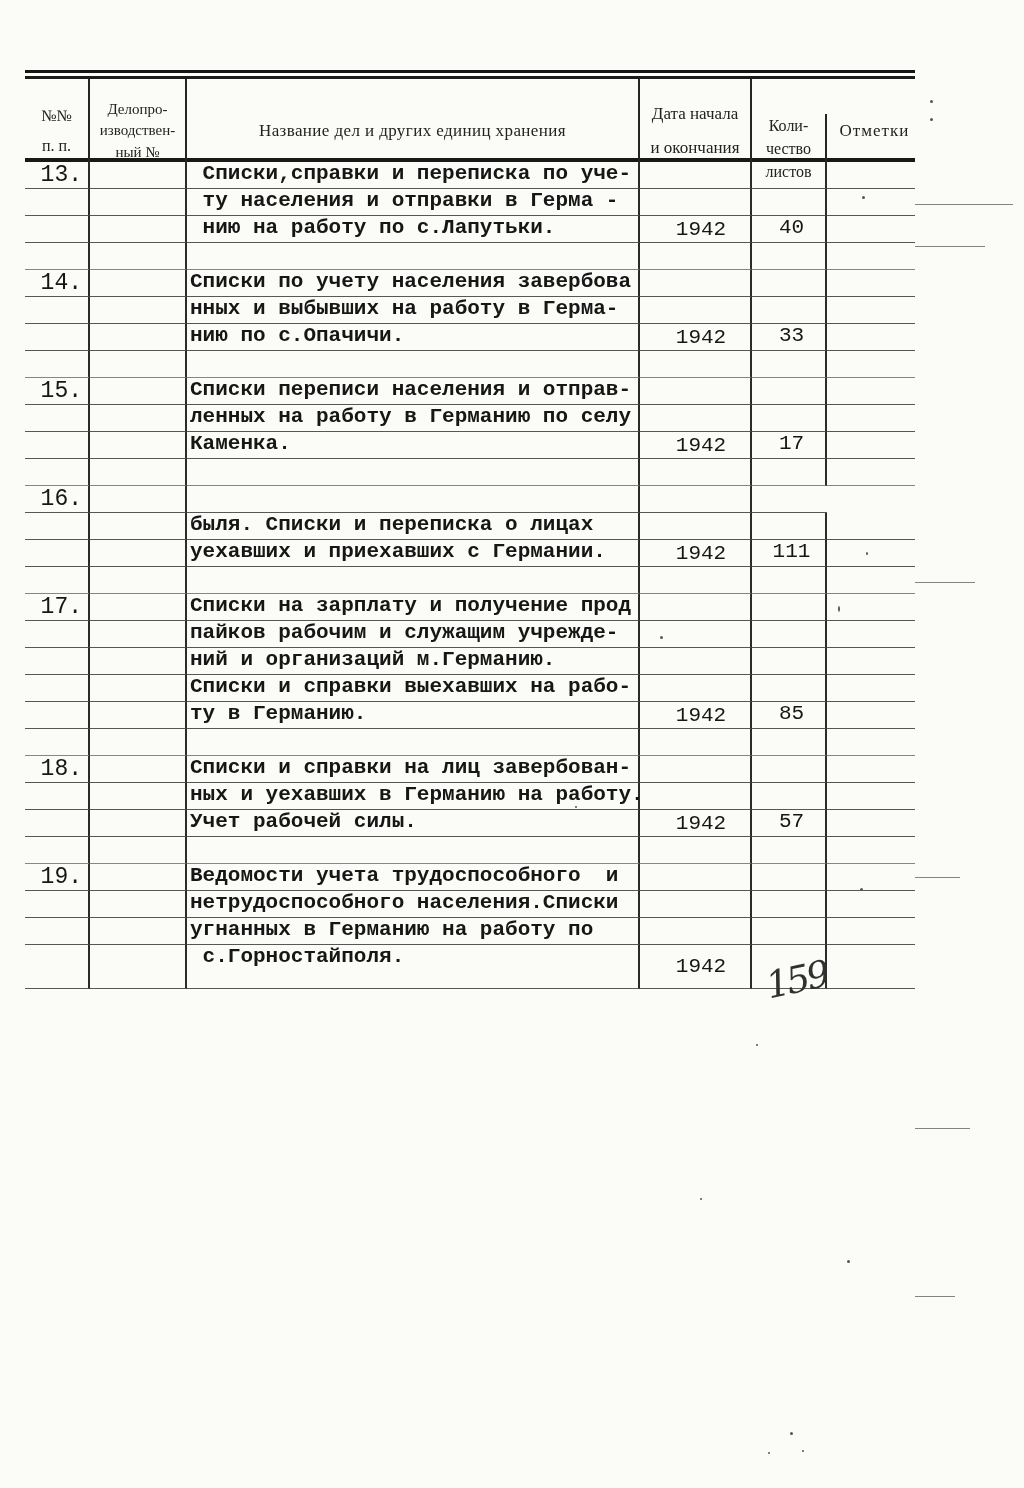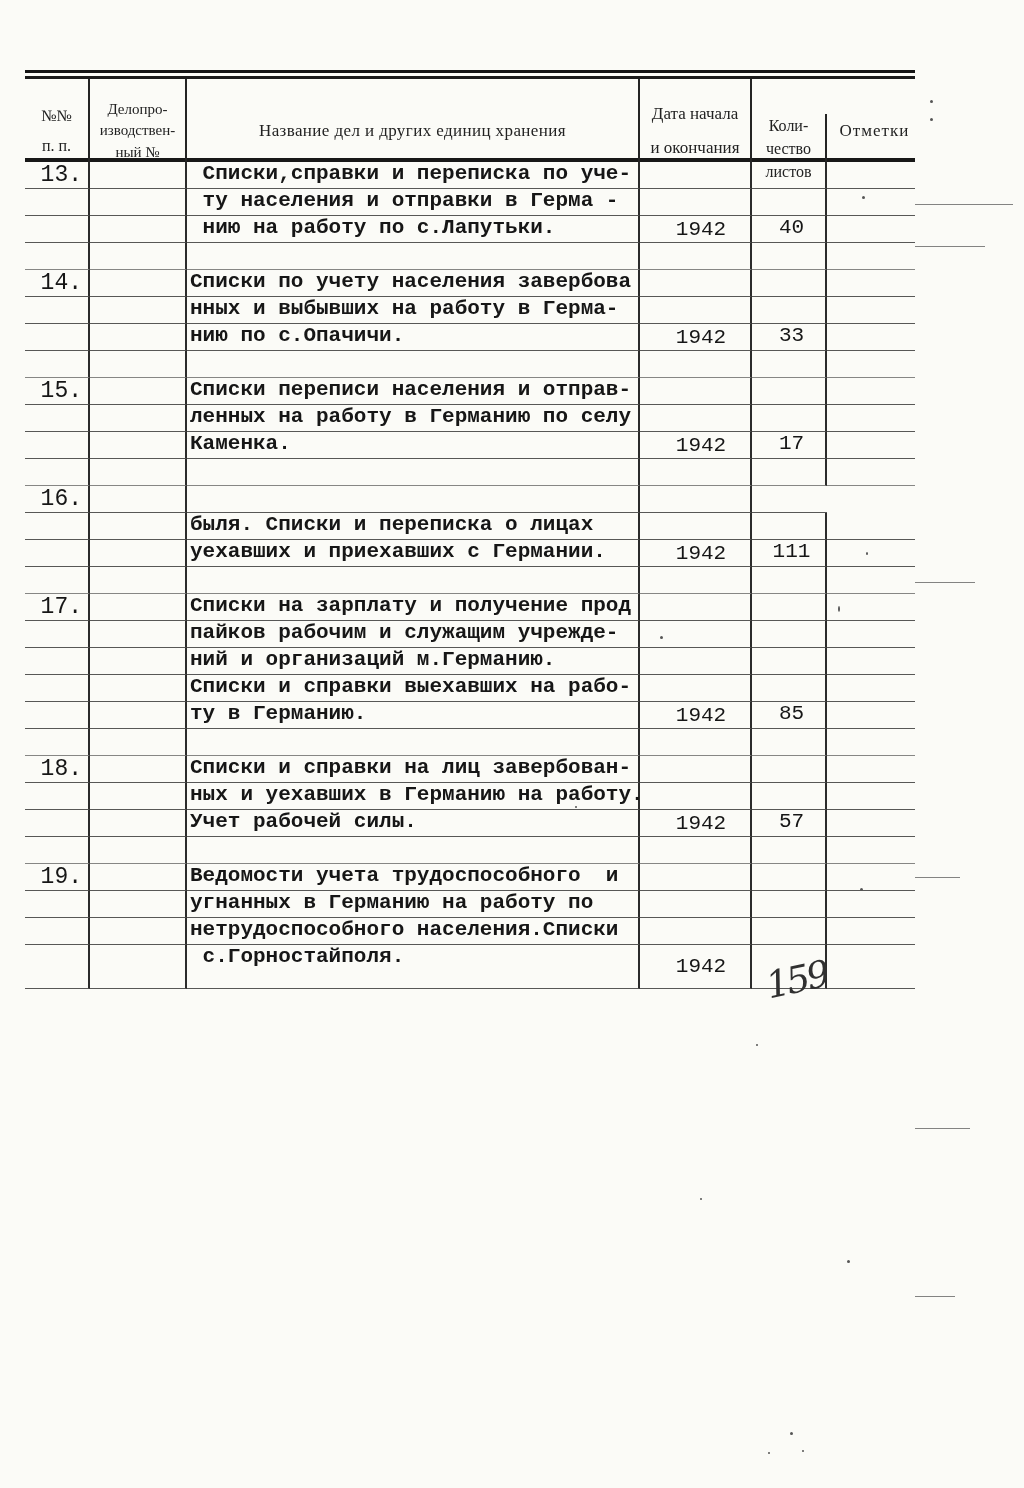--- a/index.html
+++ b/index.html
@@ -393,31 +393,31 @@
             <span>Ведомости учета трудоспособного  и</span>
           </div>
           <div class="tcell date-cell mono"></div>
           <div class="tcell sheets-cell mono"></div>
           <div class="tcell "></div>
         </div>
         <div class="trow">
           <div class="tcell no-cell mono"></div>
           <div class="tcell "></div>
           <div class="tcell title-cell mono">
+            <span>нетрудоспособного населения.Списки</span>
+          </div>
+          <div class="tcell date-cell mono"></div>
+          <div class="tcell sheets-cell mono"></div>
+          <div class="tcell "></div>
+        </div>
+        <div class="trow">
+          <div class="tcell no-cell mono"></div>
+          <div class="tcell "></div>
+          <div class="tcell title-cell mono">
             <span>угнанных в Германию на работу по</span>
-          </div>
-          <div class="tcell date-cell mono"></div>
-          <div class="tcell sheets-cell mono"></div>
-          <div class="tcell "></div>
-        </div>
-        <div class="trow">
-          <div class="tcell no-cell mono"></div>
-          <div class="tcell "></div>
-          <div class="tcell title-cell mono">
-            <span>нетрудоспособного населения.Списки</span>
           </div>
           <div class="tcell date-cell mono"></div>
           <div class="tcell sheets-cell mono"></div>
           <div class="tcell "></div>
         </div>
         <div class="trow">
           <div class="tcell no-cell mono"></div>
           <div class="tcell "></div>
           <div class="tcell title-cell mono">
             <span> с.Горностайполя.</span>

